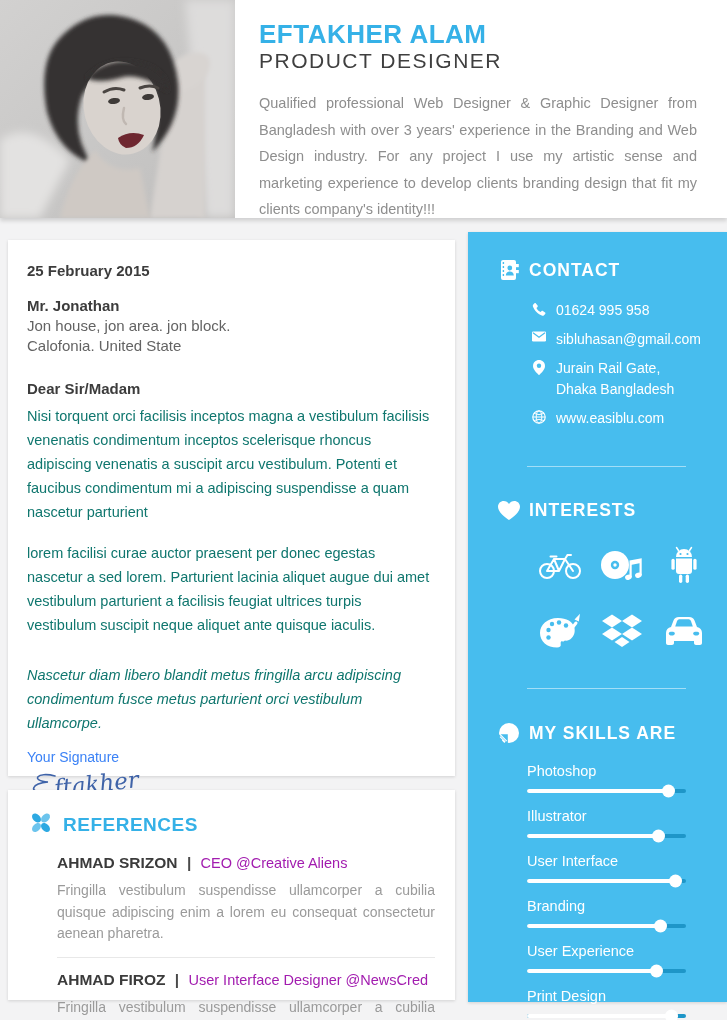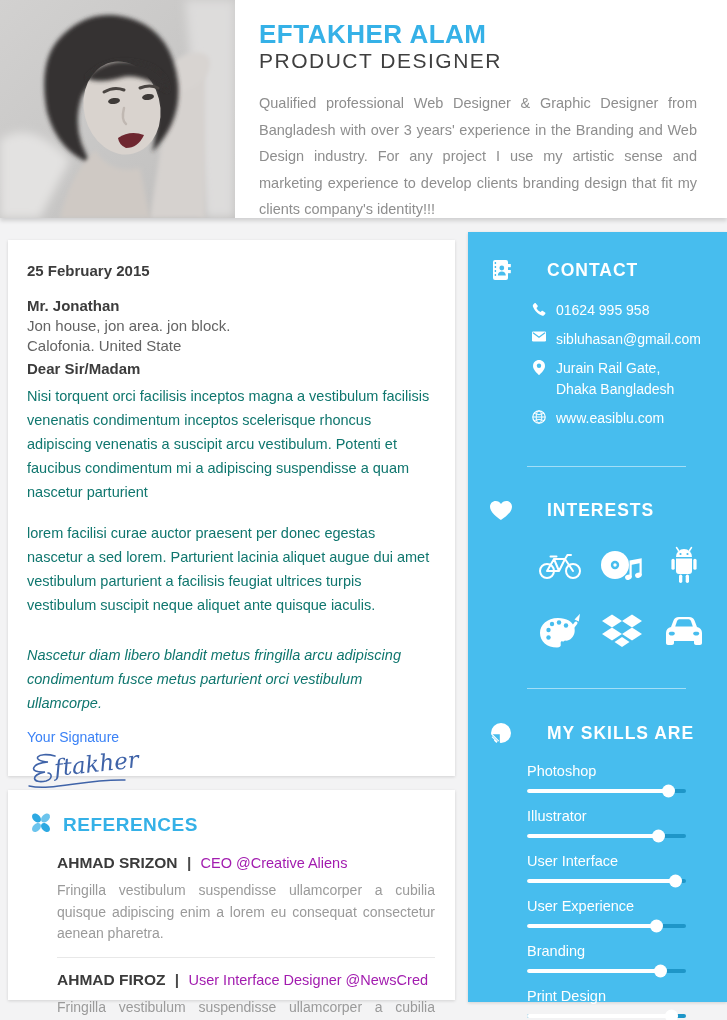--- a/index.html
+++ b/index.html
@@ -22,37 +22,37 @@
 
   
   .letter-card{
     position:absolute;left:8px;top:240px;width:447px;height:536px;background:#fff;
     box-shadow:0 1px 3px rgba(0,0,0,.14);box-sizing:border-box;
     padding:21px 25px 0 19px;
   }
   .date{font-size:15px;font-weight:bold;color:#3c3c3c;line-height:20px;}
   .recipient-name{margin-top:15px;font-size:15px;font-weight:bold;color:#3c3c3c;line-height:20px;}
   .recipient-line{font-size:15px;color:#636363;line-height:19.5px;}
-  .salutation{margin-top:4px;font-size:15px;font-weight:bold;color:#3c3c3c;line-height:20px;}
+  .salutation{margin-top:24px;font-size:15px;font-weight:bold;color:#3c3c3c;line-height:20px;}
   .letter-p{margin:0;font-size:14.5px;color:#0f766e;line-height:24px;}
   .p1{margin-top:5px;}
   .p2{margin-top:17px;}
   .p3{margin-top:26px;font-style:italic;}
   .sig-label{margin-top:13px;font-size:14px;color:#3b82f6;line-height:18px;}
   .signature{display:block;margin:1px 0 0 -2px;}
   .signer-name{margin-top:2px;font-size:15px;font-weight:bold;color:#3c3c3c;line-height:19px;}
   .signer-title{margin-top:2px;font-size:14.5px;color:#8d8d8d;line-height:18px;}
 
   
   .sidebar{
     position:absolute;left:468px;top:232px;width:259px;height:770px;
     background:#47bdee;color:#fff;box-sizing:border-box;
     box-shadow:0 1px 3px rgba(0,0,0,.14);
   }
-  .side-heading{display:flex;align-items:center;padding-left:21px;gap:26px;}
+  .side-heading{display:flex;align-items:center;padding-left:29px;}
   .side-heading .hicon{width:24px;display:flex;justify-content:center;}
   .side-heading h3{margin:0 0 0 8px;font-size:17.5px;font-weight:bold;letter-spacing:1px;color:#fff;}
   .contact-section{padding-top:27px;}
   .contact-list{margin:19px 0 0 63px;}
   .contact-row{display:flex;margin-bottom:8px;}
   .contact-row .cicon{width:16px;margin-right:9px;display:flex;justify-content:center;padding-top:2px;flex:none;}
   .contact-row .ctext{font-size:14px;line-height:21px;color:#fff;width:146px;}
   .divider{margin:37px 0 0 59px;width:159px;border-top:1px solid rgba(255,255,255,.5);}
   .interests-section{padding-top:33px;}
   .interests-grid{
@@ -319,29 +319,29 @@
             <div class="skill-fill" style="width: 83%;"></div>
           </div>
       </div>
       <div class="skill">
         <div class="skill-label">User Interface</div>
         <div class="skill-track">
             <div class="skill-fill" style="width: 94%;"></div>
           </div>
       </div>
       <div class="skill">
+        <div class="skill-label">Branding</div>
+        <div class="skill-track">
+            <div class="skill-fill" style="width: 84%;"></div>
+          </div>
+      </div>
+      <div class="skill">
         <div class="skill-label">User Experience</div>
         <div class="skill-track">
             <div class="skill-fill" style="width: 82%;"></div>
-          </div>
-      </div>
-      <div class="skill">
-        <div class="skill-label">Branding</div>
-        <div class="skill-track">
-            <div class="skill-fill" style="width: 84%;"></div>
           </div>
       </div>
       <div class="skill">
         <div class="skill-label">Print Design</div>
         <div class="skill-track">
             <div class="skill-fill" style="width: 91%;"></div>
           </div>
       </div>
 
     </div>

